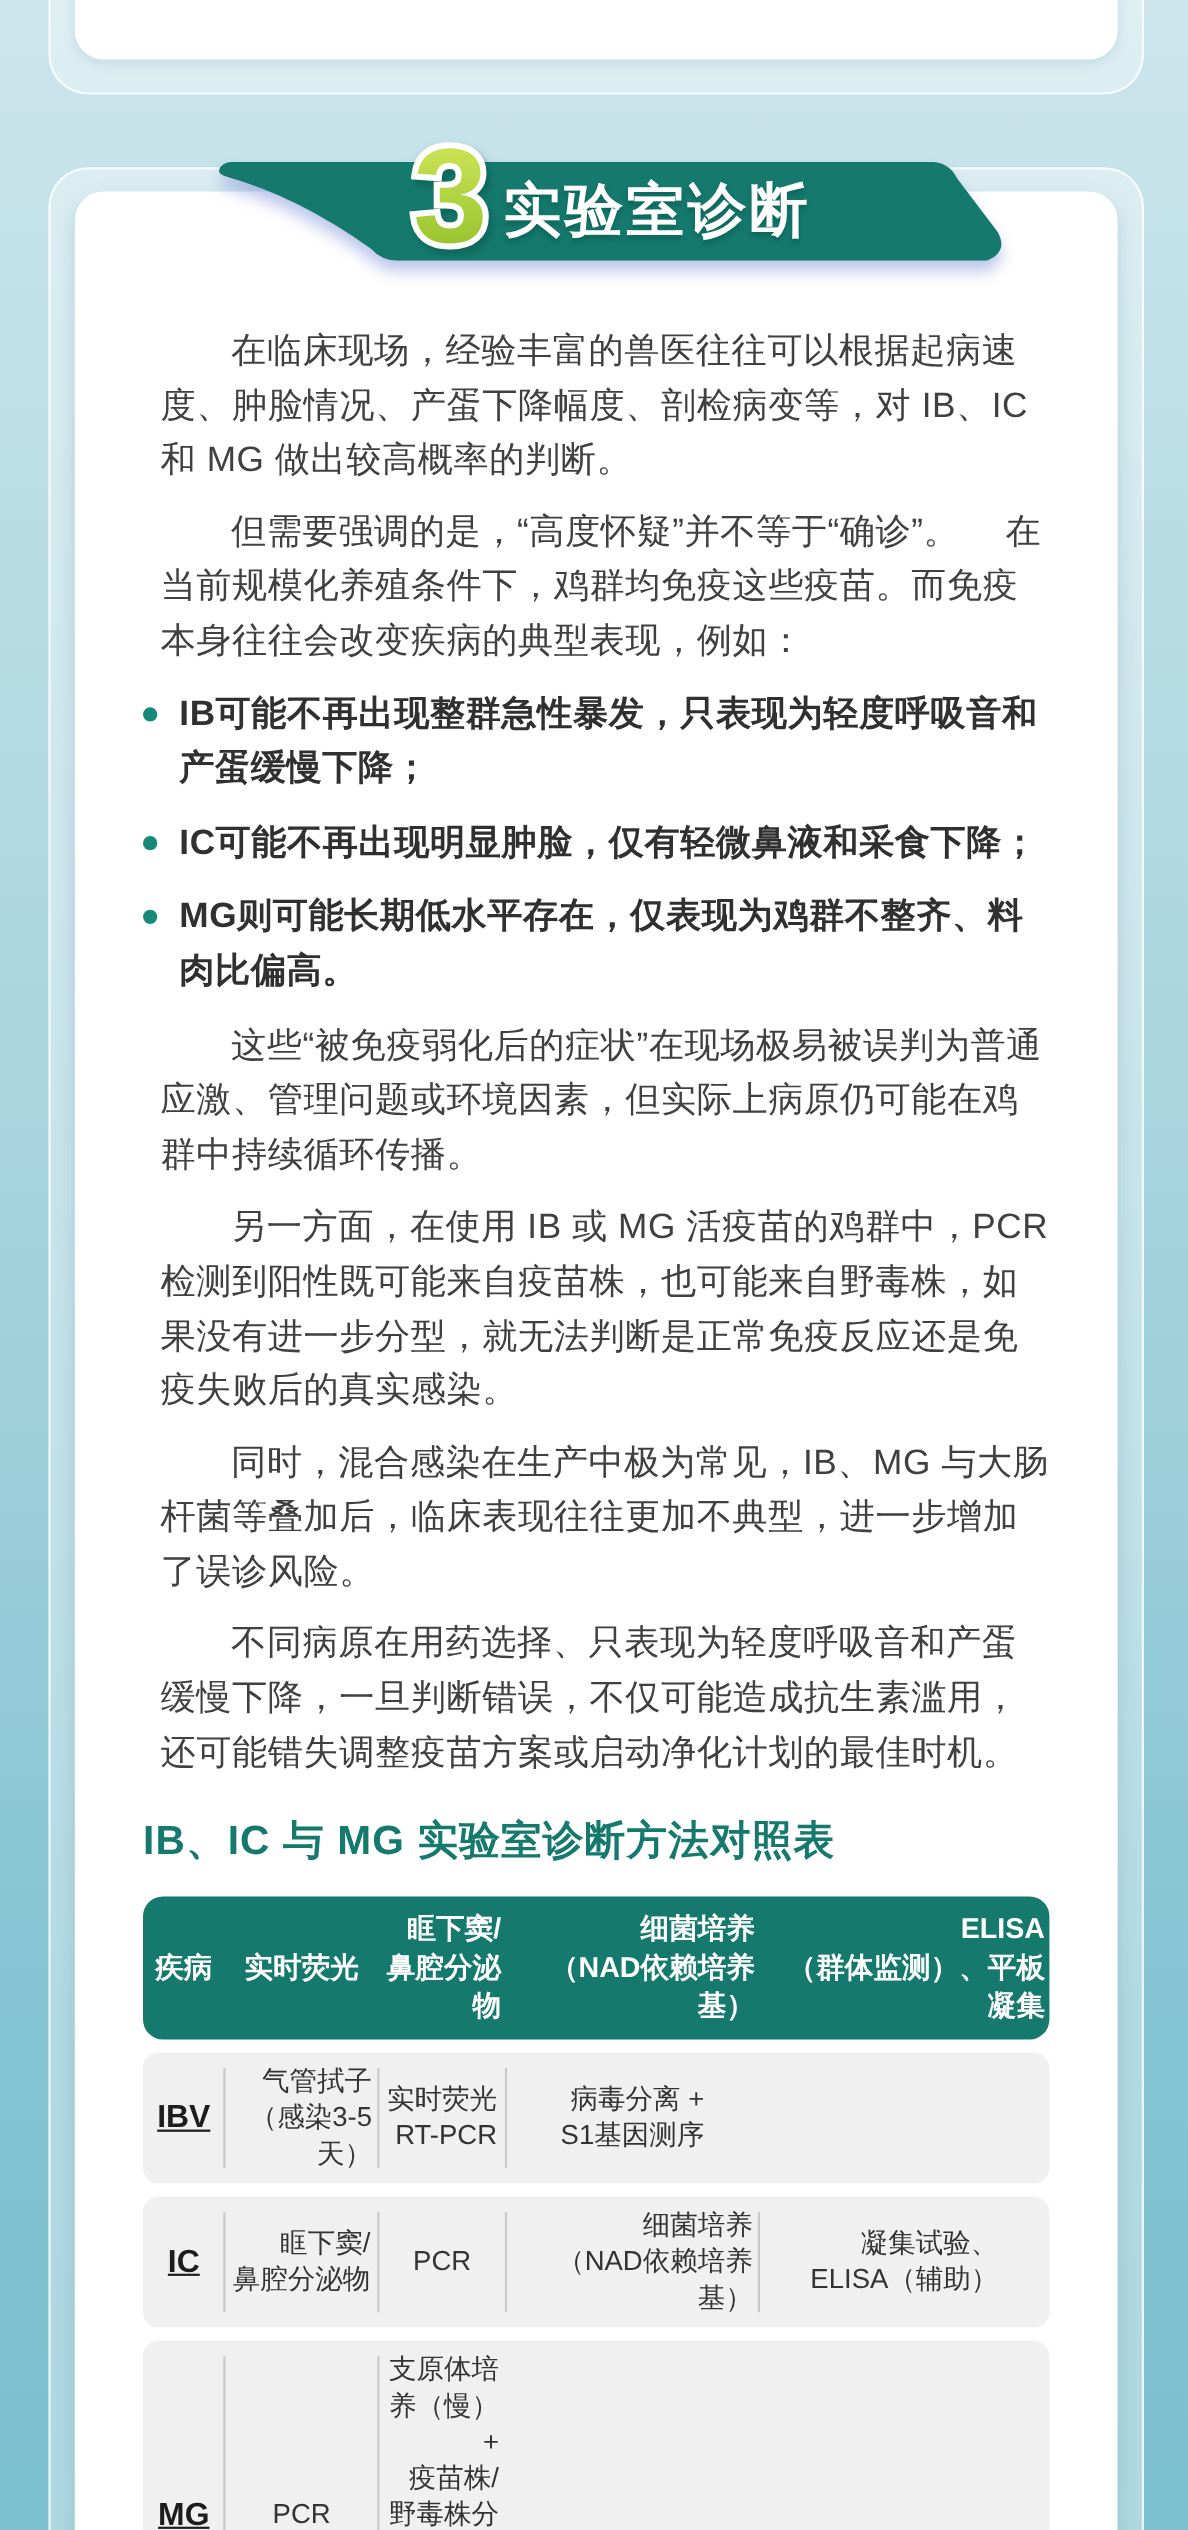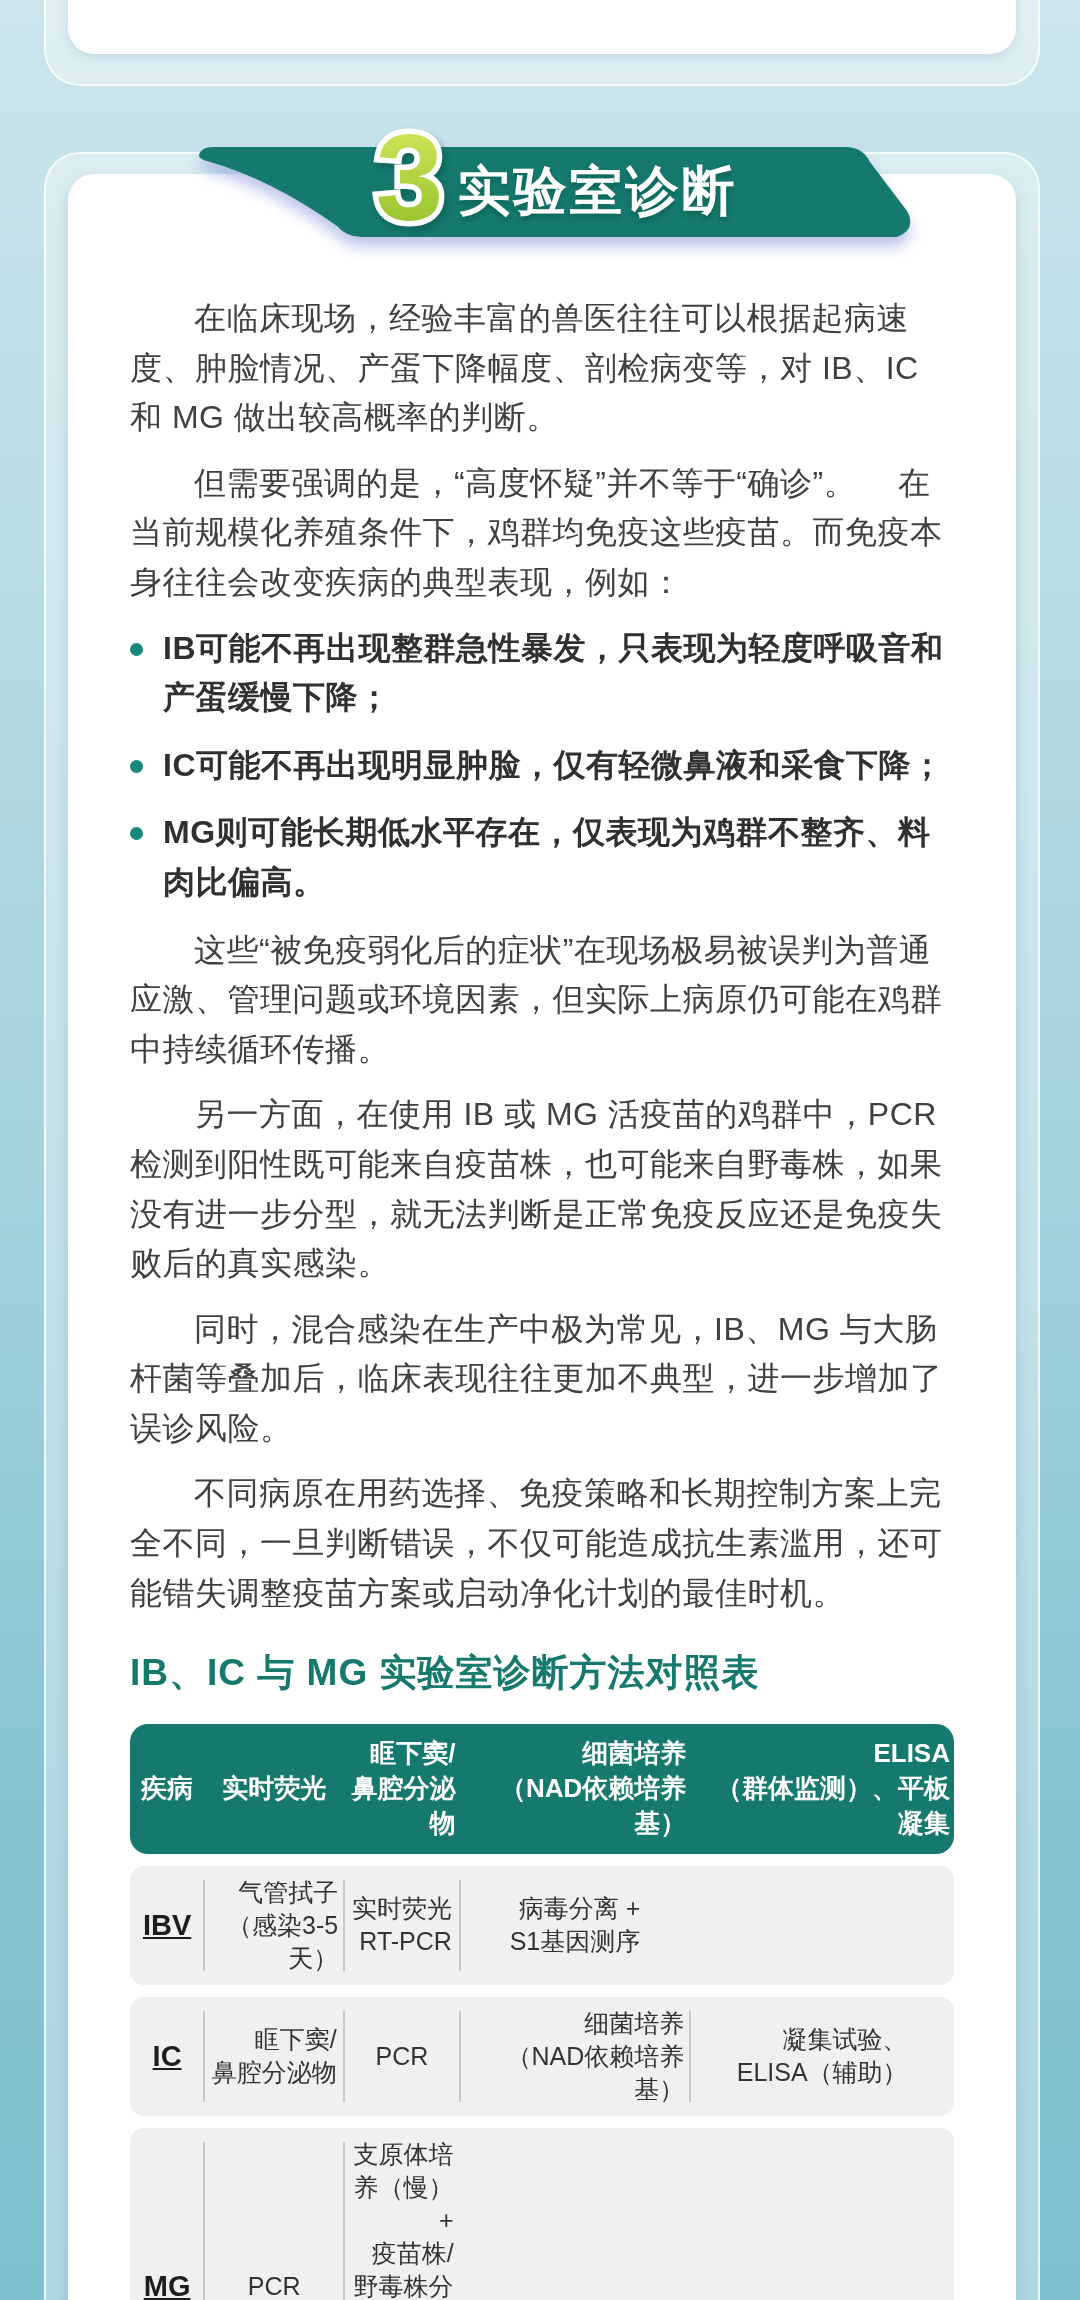--- a/index.html
+++ b/index.html
@@ -39,21 +39,21 @@
     filter:drop-shadow(3px 5px 3px rgba(0,70,60,.35));
   }
   .num-stroke{position:absolute;inset:0;color:#fff;-webkit-text-stroke:11px #fff;}
   .num-fill{position:relative;background:linear-gradient(180deg,#d9ea5f 0%,#aed23f 55%,#8cbc27 100%);-webkit-background-clip:text;background-clip:text;color:transparent;}
   .banner-title{
     color:#fff;font-weight:800;font-size:53px;letter-spacing:3px;
     text-shadow:0 4px 5px rgba(0,70,60,.4);
   }
   
   .para{
-    font-size:32px;line-height:1.55;color:#404040;margin:0 0 16px 0;
+    font-size:32px;line-height:1.55;color:#404040;margin:0 0 16px 16px;
     text-indent:2em;letter-spacing:.5px;
   }
   .bullets{margin:6px 0 16px 0;}
   .bullet-item{display:flex;gap:20px;margin:0 0 18px 0;}
   .bullet-dot{flex:0 0 13px;width:13px;height:13px;border-radius:50%;background:#16897b;margin-top:19px;}
   .bullet-text{font-size:32px;line-height:1.55;color:#303030;font-weight:700;letter-spacing:.5px;}
   
   .table-title{
     margin:30px 0 26px 0;color:#15796d;
     font-size:37px;font-weight:800;letter-spacing:1px;
@@ -115,21 +115,21 @@
       </div>
       <div class="bullet-item">
         <span class="bullet-dot"></span>
         <span class="bullet-text">MG则可能长期低水平存在，仅表现为鸡群不整齐、料肉比偏高。</span>
       </div>
     </div>
 
     <p class="para">这些“被免疫弱化后的症状”在现场极易被误判为普通应激、管理问题或环境因素，但实际上病原仍可能在鸡群中持续循环传播。</p>
     <p class="para">另一方面，在使用 IB 或 MG 活疫苗的鸡群中，PCR 检测到阳性既可能来自疫苗株，也可能来自野毒株，如果没有进一步分型，就无法判断是正常免疫反应还是免疫失败后的真实感染。</p>
     <p class="para">同时，混合感染在生产中极为常见，IB、MG  与大肠杆菌等叠加后，临床表现往往更加不典型，进一步增加了误诊风险。</p>
-    <p class="para">不同病原在用药选择、免疫策略和长期控制方案上完全不同，一旦判断错误，不仅可能造成抗生素滥用，还可能错失调整疫苗方案或启动净化计划的最佳时机。</p>
+    <p class="para">不同病原在用药选择、只表现为轻度呼吸音和产蛋缓慢下降，一旦判断错误，不仅可能造成抗生素滥用，还可能错失调整疫苗方案或启动净化计划的最佳时机。</p>
 
     <div class="table-title">IB、IC 与 MG 实验室诊断方法对照表</div>
 
     <div>
       <div class="grid5 t-header">
         <div class="cell">疾病</div>
         <div class="cell">实时荧光</div>
         <div class="cell">眶下窦/
 鼻腔分泌物</div>
         <div class="cell">细菌培养

